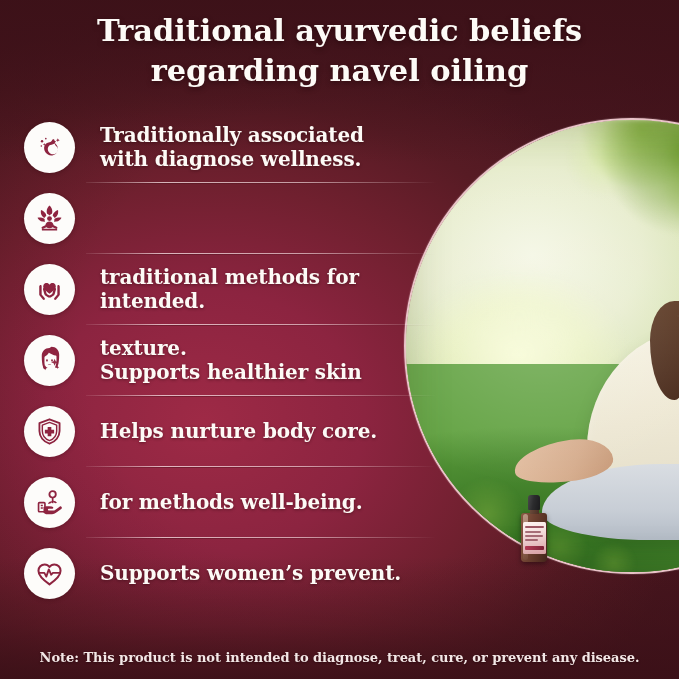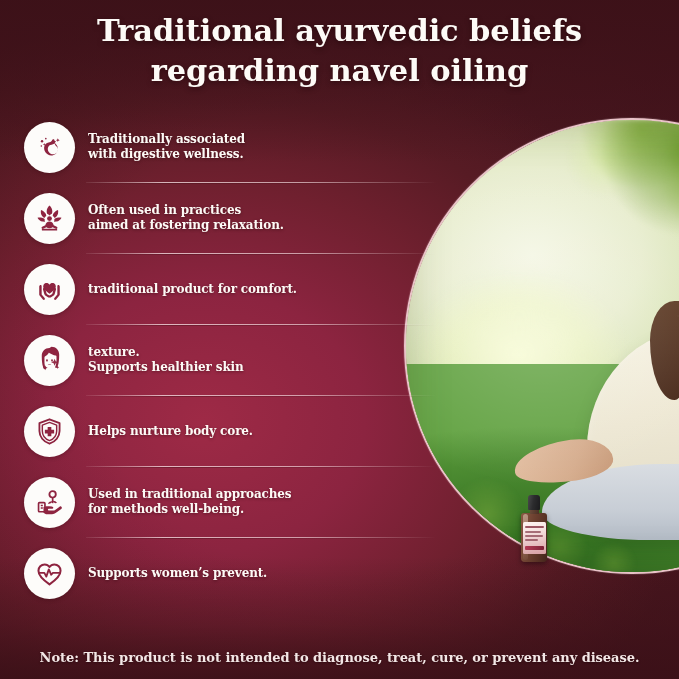--- a/index.html
+++ b/index.html
@@ -240,25 +240,25 @@
     width: 51px; height: 51px;
     border-radius: 50%;
     background: #fdfcfa;
     display: flex;
     align-items: center;
     justify-content: center;
     box-shadow: 0 1px 4px rgba(40,6,12,0.3);
   }
   .feat-icon svg { width: 31px; height: 31px; display: block; }
   .feat-text {
-    margin-left: 13px;
+    margin-left: 25px;
     color: #fdfaf6;
     font-family: "DejaVu Serif", serif;
     font-weight: bold;
-    font-size: 12px;
+    font-size: 20px;
     line-height: 1.21;
     letter-spacing: -0.15px;
     text-shadow: 0 1px 3px rgba(35,6,12,0.45);
   }
   .divider {
     position: relative;
     height: 1px;
     margin-left: 62px;
     width: 350px;
     background: linear-gradient(90deg, rgba(255,235,238,0.08) 0%, rgba(255,238,240,0.72) 22%, rgba(255,238,240,0.6) 62%, rgba(255,238,240,0.0) 100%);
@@ -343,57 +343,53 @@
           <path d="M20.5 7.2c-.9 0-1.6.6-1.9 1.4-.4 1.1-1.3 1.8-2.6 1.9-2.6.2-4.6 1.9-5.3 4.3-.6 2.1-.2 4.4 1.1 6.2 1.4 2 3.6 3.2 6 3.2 3.4 0 6.2-2.4 6.7-5.7.4-2.4-.4-4.5-2-6-.8-.8-1.2-1.5-1.2-2.5v-1c0-1-.8-1.8-1.8-1.8zm.2 2.1c.3 0 .5.2.5.5v1.1c0 1.6.7 2.8 1.8 3.8 1.2 1.1 1.8 2.6 1.5 4.3-.4 2.4-2.4 4-4.8 4-1.8 0-3.4-.9-4.4-2.4-1-1.4-1.3-3.1-.8-4.6.5-1.7 1.8-2.8 3.7-2.9 2-.2 3.4-1.3 4.1-3 .1-.5.2-.8.4-.8z"></path>
           <circle cx="8.3" cy="9.6" r="1.25"></circle>
           <circle cx="12.2" cy="6.9" r=".85"></circle>
           <circle cx="7.6" cy="14.4" r=".8"></circle>
           <path d="M24.6 6.4l.55 1.45 1.45.55-1.45.55-.55 1.45-.55-1.45-1.45-.55 1.45-.55z"></path>
           <path d="M10.6 11.3l.42 1.1 1.1.42-1.1.42-.42 1.1-.42-1.1-1.1-.42 1.1-.42z"></path>
         </svg>
       </div>
       <div class="feat-text">
         <div>Traditionally associated</div>
-        <div>with digestive wellness.</div>
+        <div>with diagnose wellness.</div>
       </div>
     </div>
     <div class="divider"></div>
 
     <div class="feature">
       <div class="feat-icon">
         <svg viewBox="0 0 32 32" fill="#8e2440" aria-hidden="true">
           <path d="M16 2.6c-1.9 1.8-2.9 3.9-2.9 6.1 0 .9.2 1.7.5 2.5 1 .4 1.8 1 2.4 1.8.6-.8 1.4-1.4 2.4-1.8.3-.8.5-1.6.5-2.5 0-2.2-1-4.3-2.9-6.1z"></path>
           <path d="M7.2 7.2c-.5 2.5 0 4.8 1.4 6.5.6.7 1.3 1.3 2.1 1.7.5-.9 1.2-1.6 2-2.1-.1-1-.5-2-1.1-2.9-1-1.4-2.5-2.5-4.4-3.2z"></path>
           <path d="M24.8 7.2c-1.9.7-3.4 1.8-4.4 3.2-.6.9-1 1.9-1.1 2.9.8.5 1.5 1.2 2 2.1.8-.4 1.5-1 2.1-1.7 1.4-1.7 1.9-4 1.4-6.5z"></path>
           <path d="M3.6 15.1c1.2 2.2 3 3.6 5.1 4.1.9.2 1.8.2 2.6.1-.3-.9-.4-1.9-.3-2.8-.8-.5-1.7-1-2.7-1.2-1.4-.4-3-.4-4.7-.2z"></path>
           <path d="M28.4 15.1c-1.7-.2-3.3-.2-4.7.2-1 .2-1.9.7-2.7 1.2.1.9 0 1.9-.3 2.8.8.1 1.7.1 2.6-.1 2.1-.5 3.9-1.9 5.1-4.1z"></path>
           <circle cx="16" cy="16.1" r="2.5"></circle>
           <path d="M16 19.2c-2.2 0-4 1.6-4.3 3.7l-3.2 1.5c-.6.3-.9 1-.6 1.6.3.6 1 .9 1.6.6l3.3-1.5c.8.6 1.9 1 3.2 1s2.4-.4 3.2-1l3.3 1.5c.6.3 1.3 0 1.6-.6.3-.6 0-1.3-.6-1.6l-3.2-1.5c-.3-2.1-2.1-3.7-4.3-3.7z"></path>
           <path d="M9 26.5h14c.6 0 1 .4 1 1s-.4 1-1 1H9c-.6 0-1-.4-1-1s.4-1 1-1z"></path>
         </svg>
       </div>
-      <div class="feat-text">
-        <div>Often used in practices</div>
-        <div>aimed at fostering relaxation.</div>
-      </div>
     </div>
     <div class="divider"></div>
 
     <div class="feature">
       <div class="feat-icon">
         <svg viewBox="0 0 32 32" fill="#8e2440" aria-hidden="true">
           <path d="M16 11.2c-1.1-2.3-4.9-2.6-6.2.1-.9 1.9.2 3.9 1.7 5.4 1.3 1.3 3 2.5 4.5 3.6 1.5-1.1 3.2-2.3 4.5-3.6 1.5-1.5 2.6-3.5 1.7-5.4-1.3-2.7-5.1-2.4-6.2-.1z"></path>
           <path d="M6.9 11.4c-.8 0-1.5.7-1.5 1.5v8.3c0 .4.1.8.4 1.1l3.4 4c.4.5 1.1.6 1.6.2.5-.4.6-1.1.2-1.6l-3.1-3.7V13c0-.9-.2-1.6-1-1.6z"></path>
           <path d="M25.1 11.4c-.8 0-1 .7-1 1.6v8.2l-3.1 3.7c-.4.5-.3 1.2.2 1.6.5.4 1.2.3 1.6-.2l3.4-4c.3-.3.4-.7.4-1.1V13c0-.9-.7-1.6-1.5-1.6z"></path>
           <path d="M10.2 14.3c-.7.2-1.1 1-.9 1.7l1.3 4.6c.3.9 1 1.7 1.8 2.2l2.4 1.4c.6.3 1.3.1 1.6-.5.3-.6.1-1.3-.5-1.6l-2.3-1.3c-.3-.2-.6-.5-.7-.9l-1.2-4.5c-.2-.7-.9-1.2-1.5-1.1z"></path>
           <path d="M21.8 14.3c-.7-.1-1.3.4-1.5 1.1l-1.2 4.5c-.1.4-.4.7-.7.9l-2.3 1.3c-.6.3-.8 1-.5 1.6.3.6 1 .8 1.6.5l2.4-1.4c.9-.5 1.5-1.3 1.8-2.2l1.3-4.6c.2-.7-.2-1.5-.9-1.7z"></path>
         </svg>
       </div>
       <div class="feat-text">
-        <div>traditional product for comfort.</div>
+        <div>traditional methods for intended.</div>
       </div>
     </div>
     <div class="divider"></div>
 
     <div class="feature">
       <div class="feat-icon">
         <svg viewBox="0 0 32 32" fill="#8e2440" aria-hidden="true">
           <path d="M16 3.2c-4.7 0-8 3.5-8 8.2 0 2.3.1 4.8.4 7 .3 2.4.8 4.3 1.4 5.6.4.8 1.2 1.1 2 .8.2-.1.4-.2.5-.4-1-2.1-1.5-4.6-1.5-7.1V13c0-.6.3-1 .8-1.3 1.5-.8 2.6-1.9 3.4-3.3.2-.3.5-.4.8-.2 2 1.3 4.2 2.2 6.6 2.6.5.1.8.5.8 1v4.1c0 2.5-.5 5-1.5 7.1.1.2.3.3.5.4.8.3 1.6 0 2-.8.6-1.3 1.1-3.2 1.4-5.6.3-2.2.4-4.7.4-7 0-4.7-3.3-8.2-8-8.2z"></path>
           <path d="M13.4 14.8c.5 0 .9.5.9 1.1s-.4 1.1-.9 1.1-.9-.5-.9-1.1.4-1.1.9-1.1z"></path>
           <path d="M18.6 14.8c.5 0 .9.5.9 1.1s-.4 1.1-.9 1.1-.9-.5-.9-1.1.4-1.1.9-1.1z"></path>
@@ -430,21 +426,20 @@
           <circle cx="19.2" cy="7.6" r="3.3" fill="none" stroke="#8e2440" stroke-width="1.9"></circle>
           <path d="M18.4 10.6h1.7v6.1h-1.7z"></path>
           <path d="M19.2 14.2c1.9-.3 3.5.6 4.5 2.3-1.9.5-3.6-.2-4.5-2.3z"></path>
           <path d="M19.2 14.8c-1.9-.4-3.6.4-4.7 2-.1.2 0 .4.2.4 1.9.3 3.6-.5 4.5-2.4z"></path>
           <path d="M5.6 16.2h4.8c.5 0 .9.4.9.9v7.6c0 .5-.4.9-.9.9H5.6c-.5 0-.9-.4-.9-.9v-7.6c0-.5.4-.9.9-.9z" fill="none" stroke="#8e2440" stroke-width="1.7"></path>
           <path d="M7 18.4h2.1v1.5H7zM7 21h2.1v1.5H7z"></path>
           <path d="M12.5 19.9c2.4 0 4.3 0 5.9.1 1 .1 1.5.6 1.5 1.3 0 .7-.6 1.2-1.5 1.2h-3.2c-.5 0-.9.4-.9.9s.4.9.9.9h4.3c1 0 1.9-.3 2.7-.9l4.2-3.1c.7-.5 1.6-.4 2.1.3.5.7.3 1.6-.4 2.1l-5.4 4c-1.2.9-2.6 1.4-4.1 1.4h-6.1c-.4 0-.8-.1-1.1-.4l-1.6-1.2v-5.8z"></path>
         </svg>
       </div>
       <div class="feat-text">
-        <div>Used in traditional approaches</div>
         <div>for methods well-being.</div>
       </div>
     </div>
     <div class="divider"></div>
 
     <div class="feature">
       <div class="feat-icon">
         <svg viewBox="0 0 32 32" fill="none" stroke="#8e2440" stroke-width="2.1" aria-hidden="true">
           <path d="M16 27.2C9.9 23 4.6 18.7 4.6 13.2 4.6 9.5 7.4 6.7 11 6.7c2 0 3.9 1 5 2.6 1.1-1.6 3-2.6 5-2.6 3.6 0 6.4 2.8 6.4 6.5 0 5.5-5.3 9.8-11.4 14z" stroke-linejoin="round"></path>
           <path d="M5.6 15.3h5.1l2 3.9 2.6-7.5 2.5 5.6 1.7-2h6.9" stroke-linecap="round" stroke-linejoin="round" stroke-width="1.9"></path>

